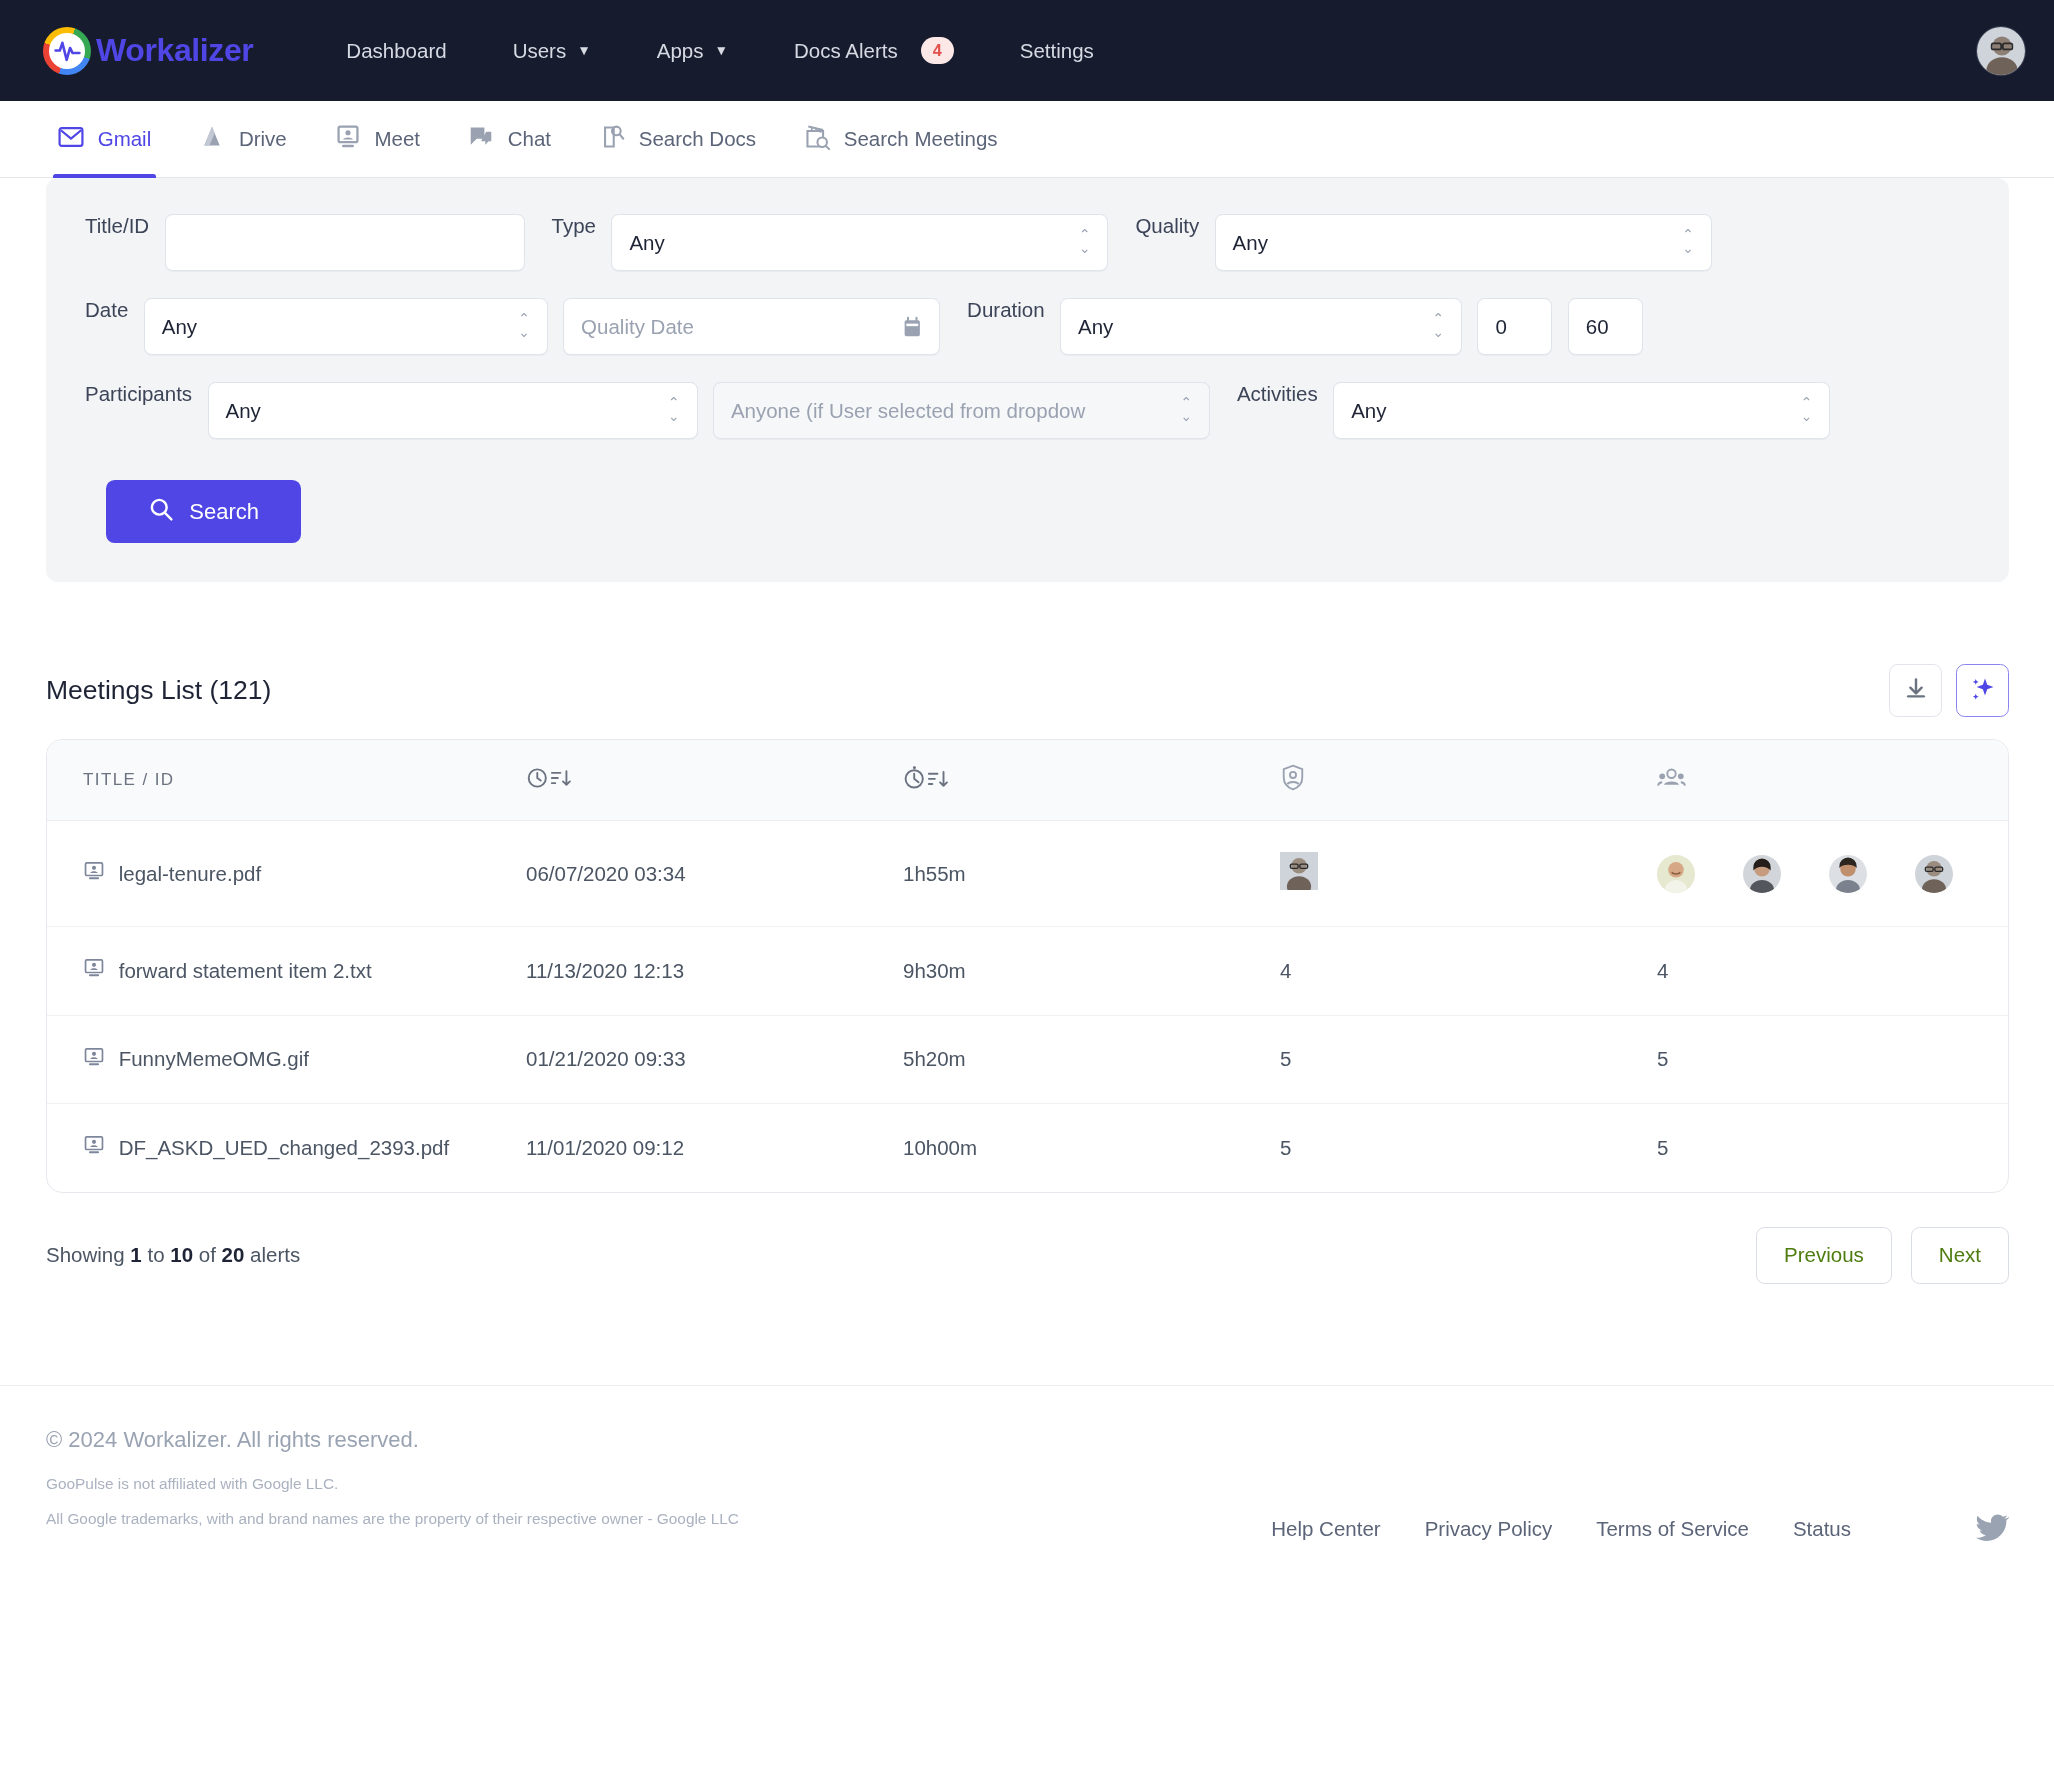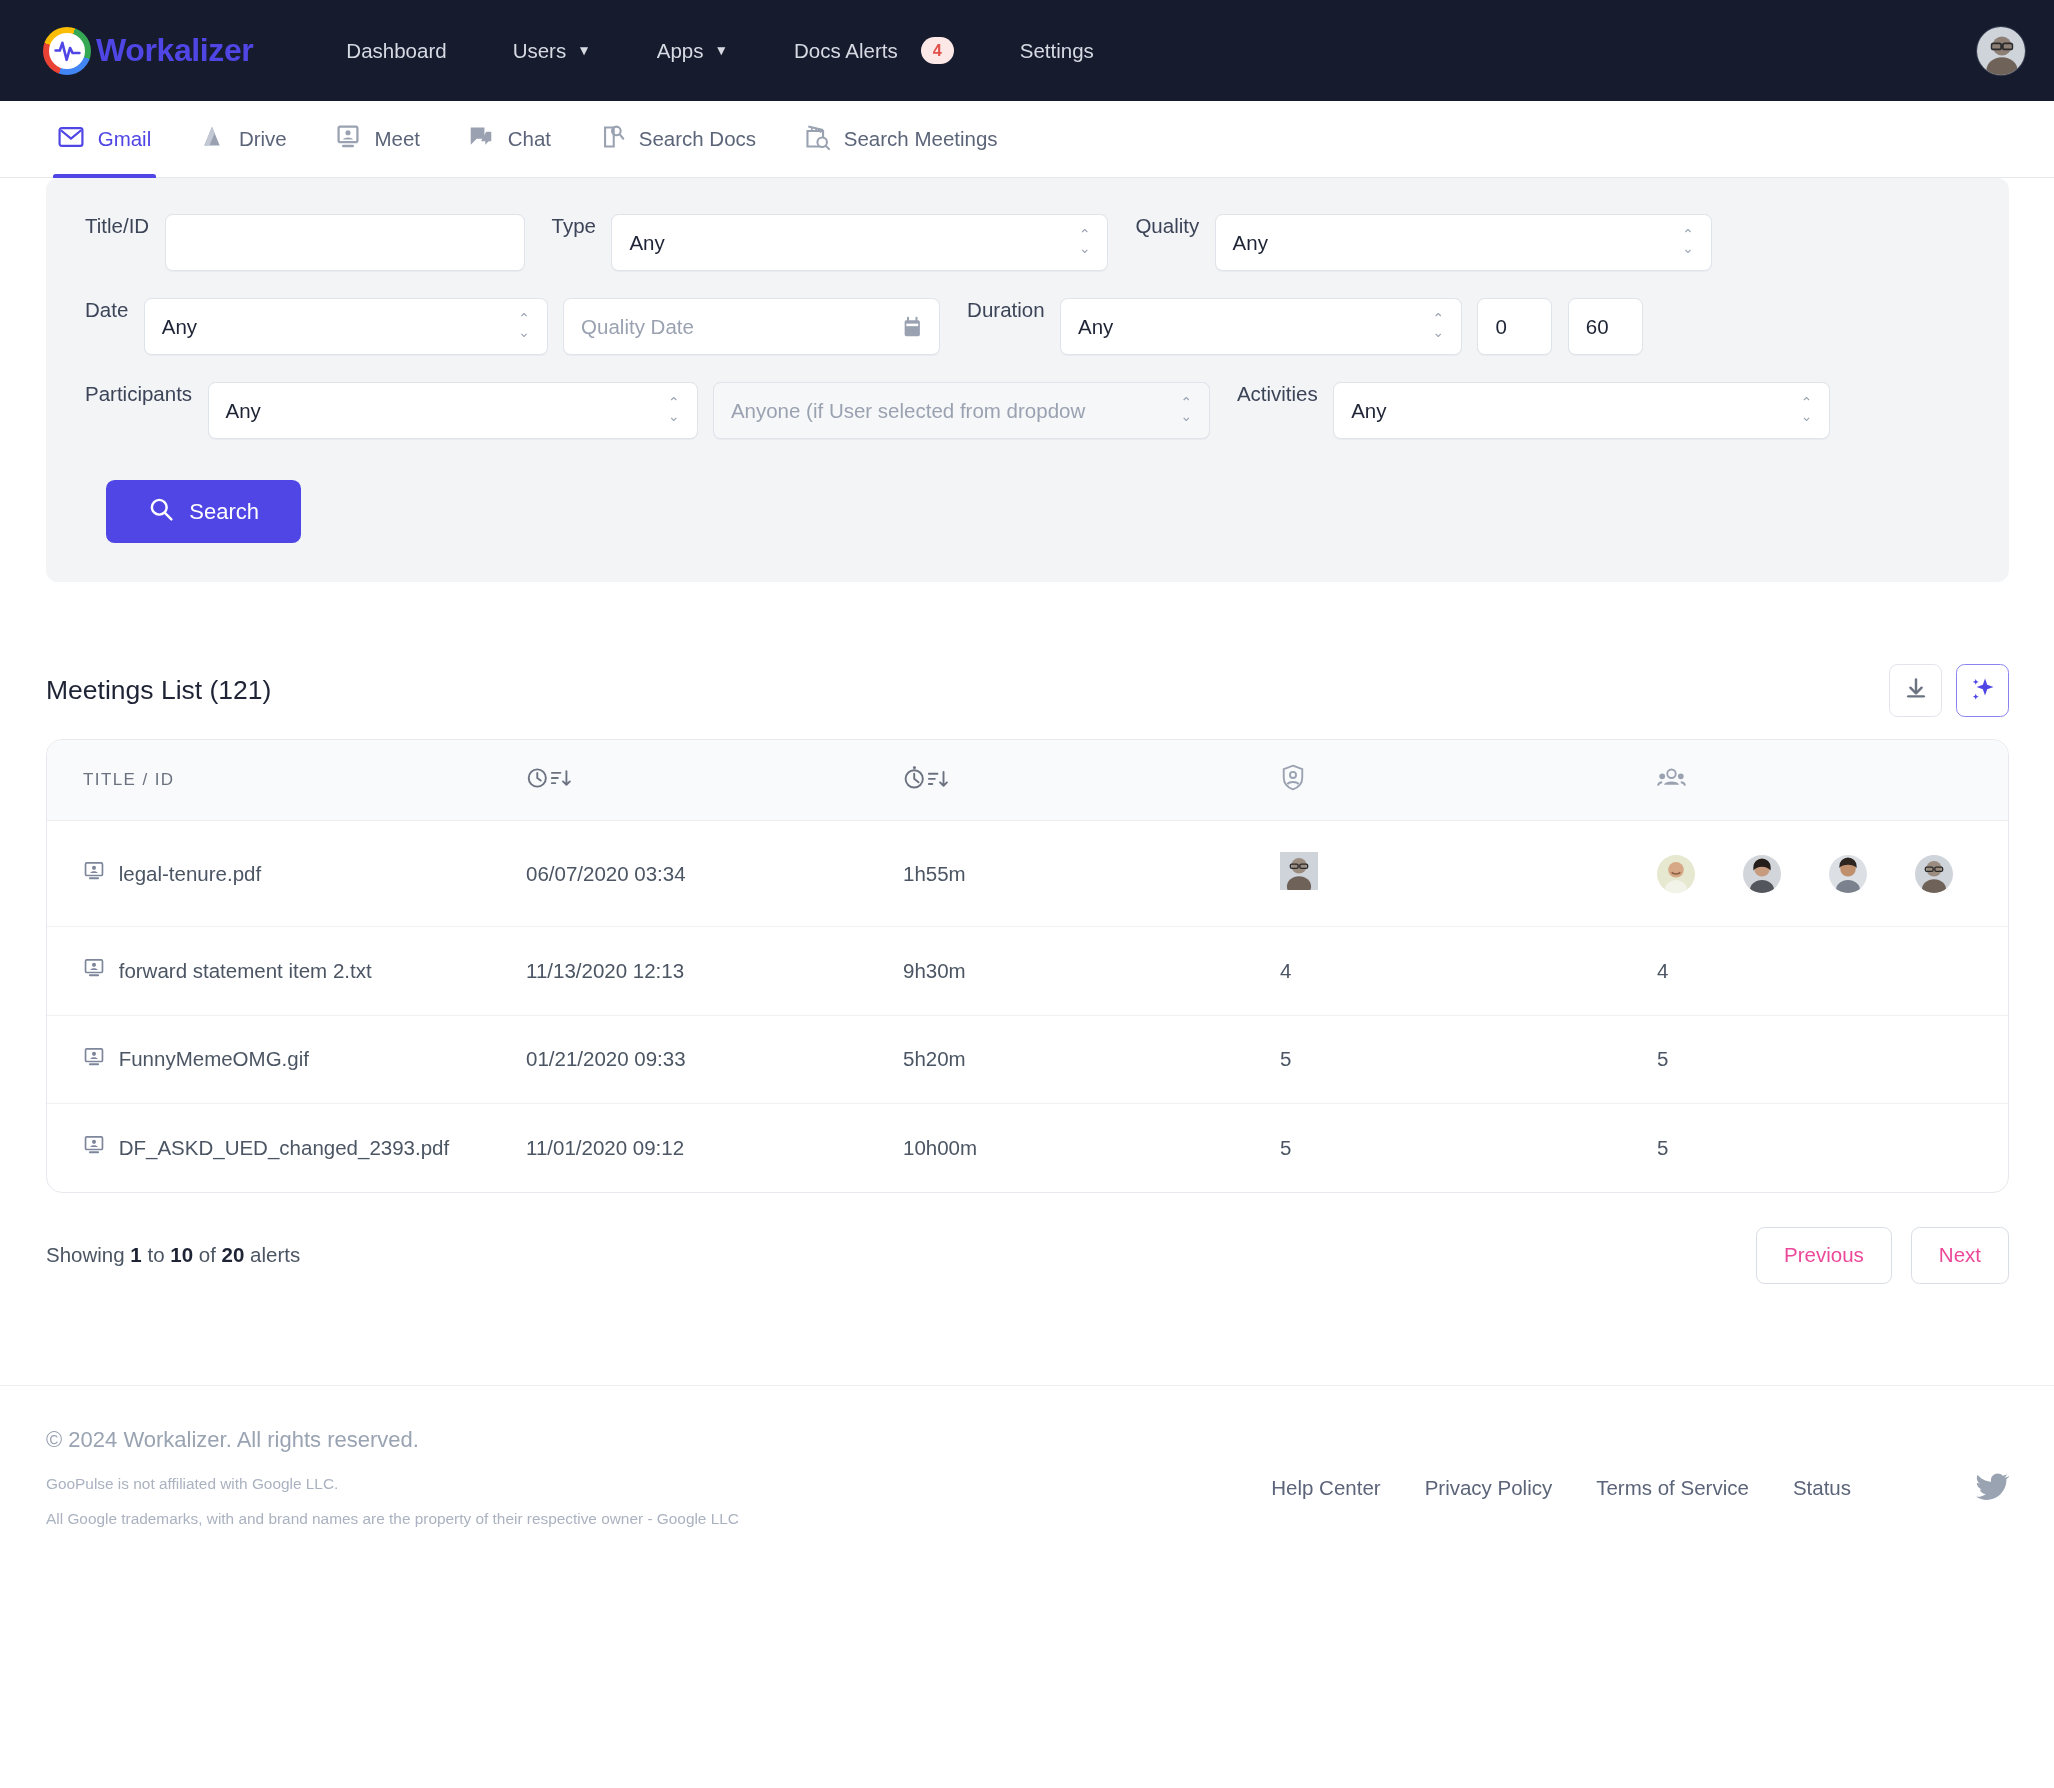--- a/index.html
+++ b/index.html
@@ -149,28 +149,28 @@
     width: 38px; height: 38px; border-radius: 50%; overflow: hidden; flex: 0 0 auto;
   }
   .avatar-row { display: flex; gap: 48px; align-items: center; }
 
   .pager { display: flex; align-items: center; margin: 34px 0 0 0; }
   .pager-text { font-size: 20.5px; color: #4b5563; }
   .pager-text b { color: #1e2435; font-weight: 600; }
   .pager-btns { margin-left: auto; display: flex; gap: 19px; }
   .pbtn {
     border: 0.9px solid #d9dde4; background: #fff; border-radius: 8.6px;
-    height: 57px; padding: 4px 27px; font-size: 20.5px; color: #ec4899;
+    height: 57px; padding: 4px 27px; font-size: 20.5px; color: #4d7c0f;
     cursor: pointer; font-family: inherit;
   }
 
   
   .footer {
     margin-top: 101px; border-top: 0.9px solid #eceef2; padding: 41px 46px 0 46px;
-    display: flex; align-items: center;
+    display: flex; align-items: flex-end;
   }
   .f-left { }
   .f-copy { font-size: 22px; color: #9aa3b2; margin-bottom: 22px; }
   .f-small { font-size: 15.4px; color: #aab2c0; margin-bottom: 17px; }
   .f-right { margin-left: auto; display: flex; align-items: center; gap: 0; padding-top: 5.1px;}
   .flink { font-size: 20.5px; color: #5b6478; padding: 0 22px; cursor: pointer; white-space: nowrap;}
   .tw { margin-left: 103px; cursor: pointer; }
 </style>
 </head>
 <body>

